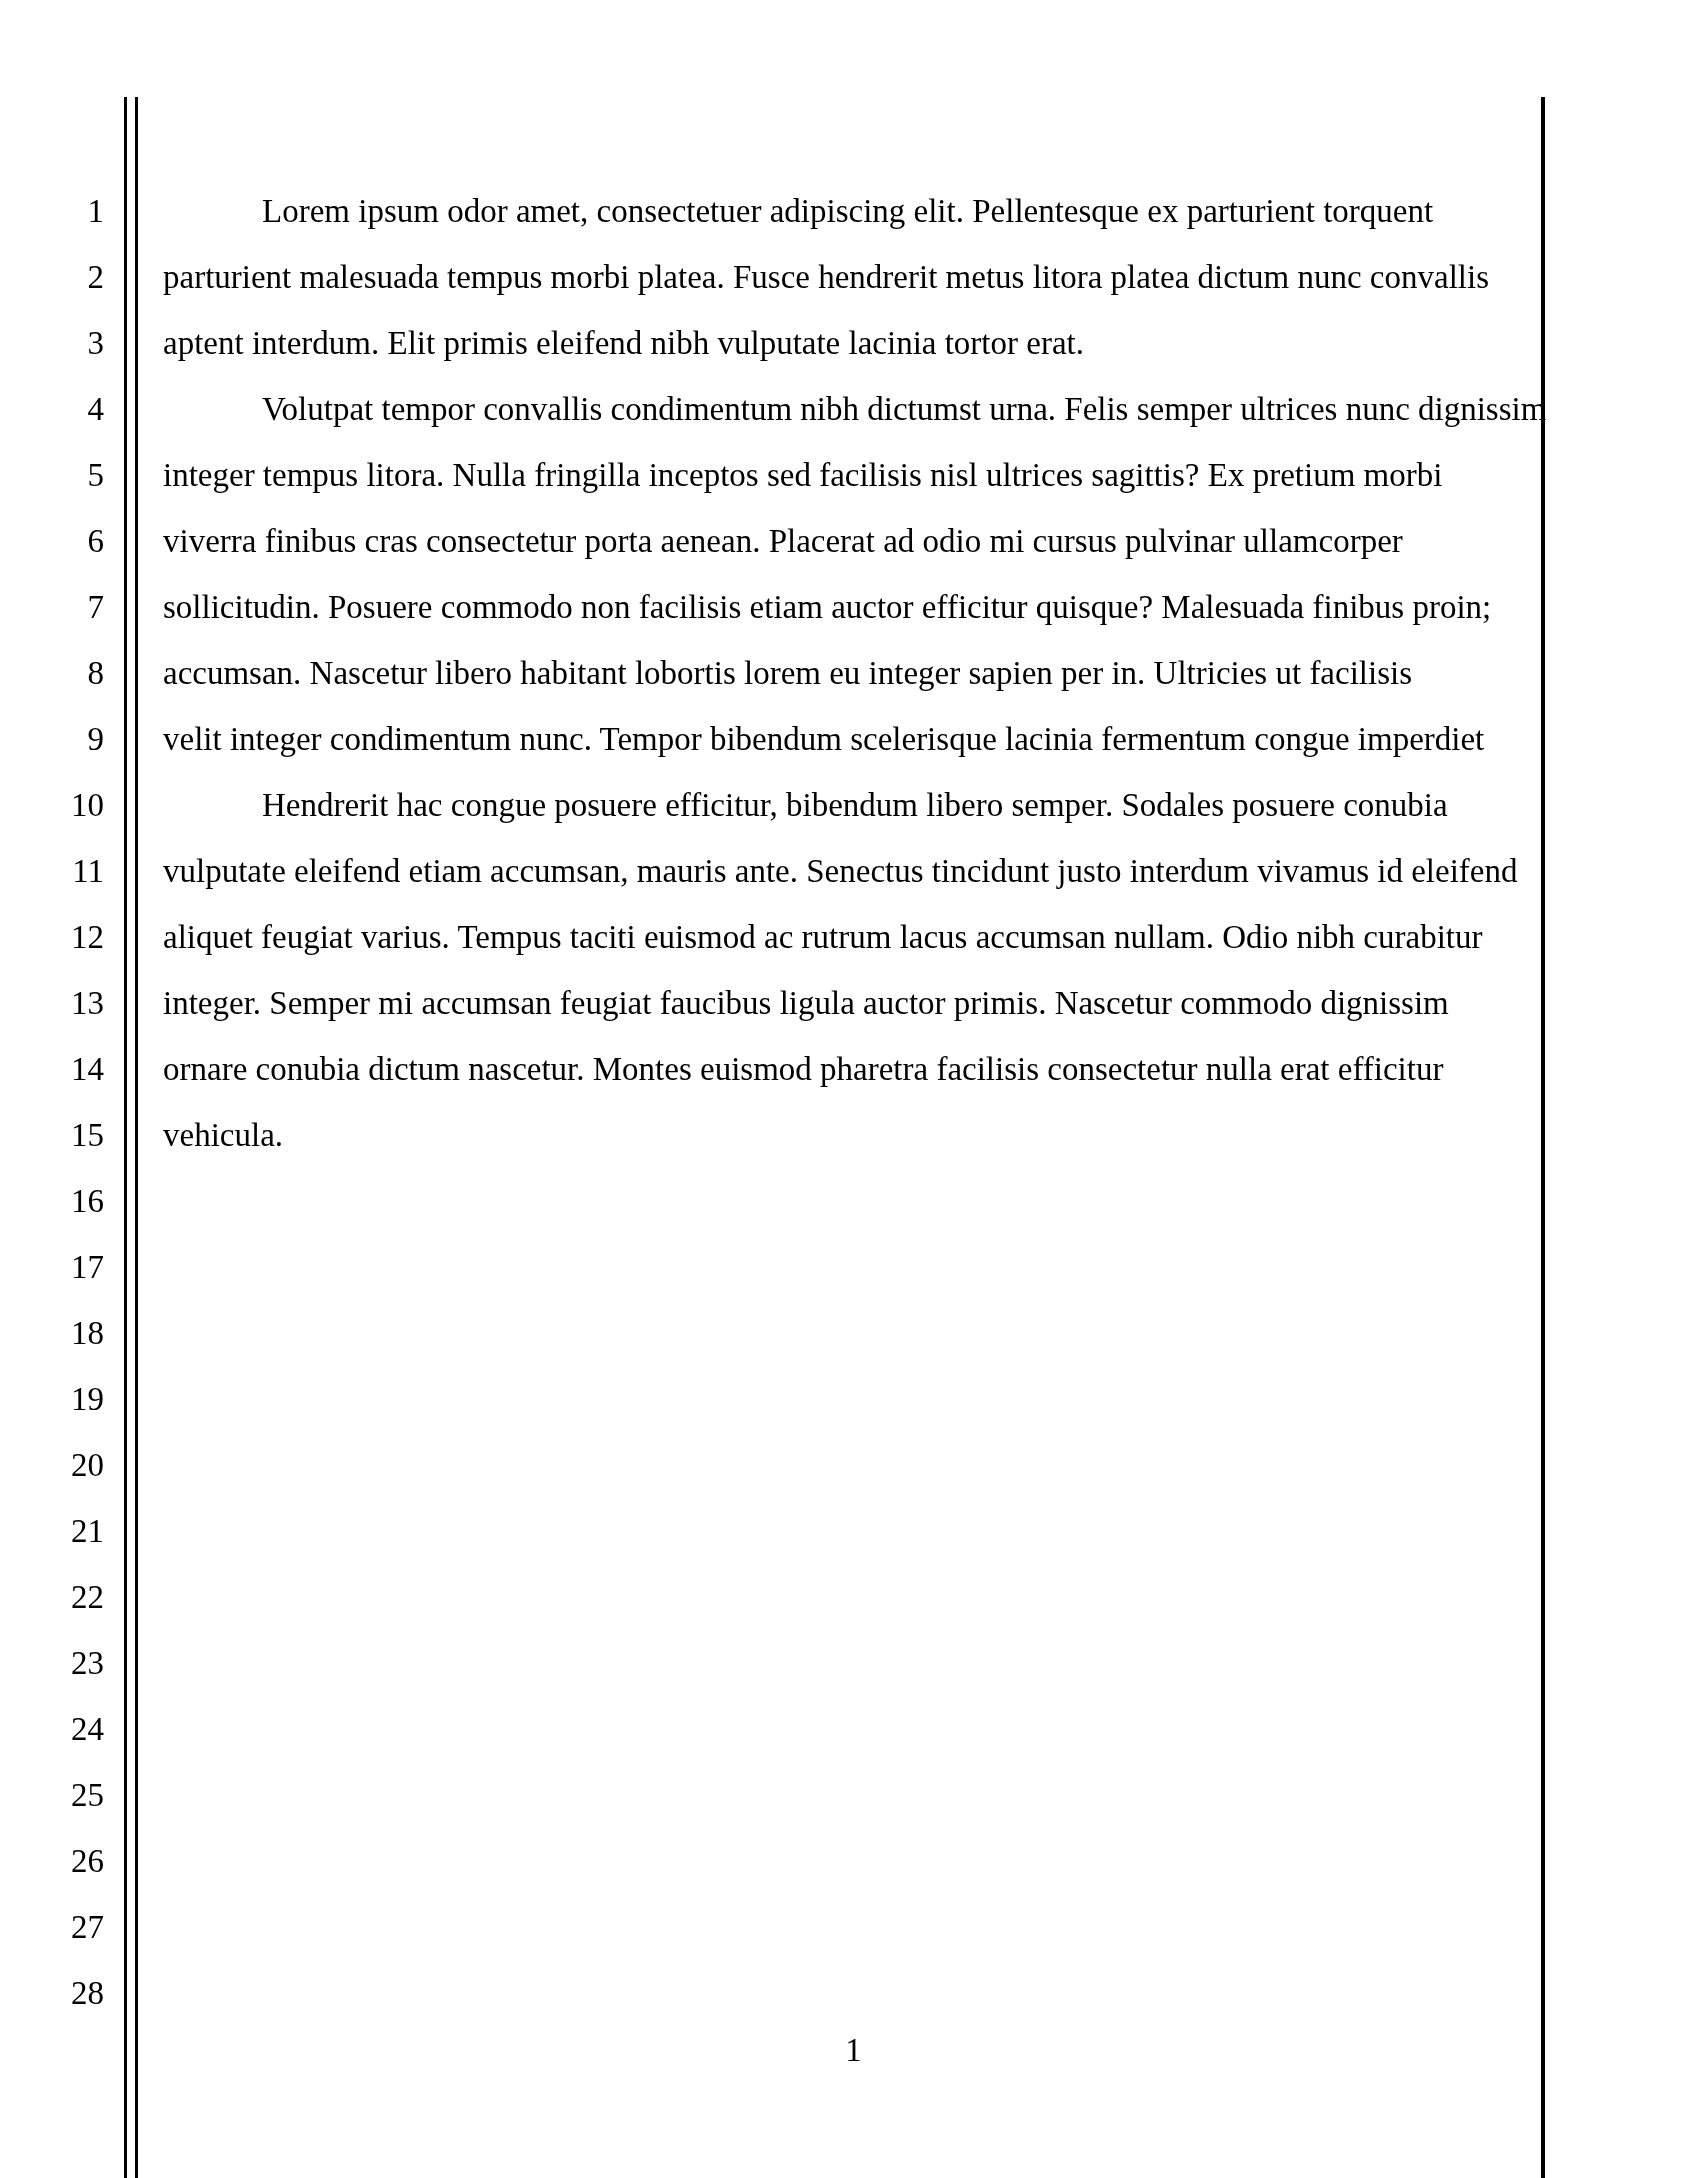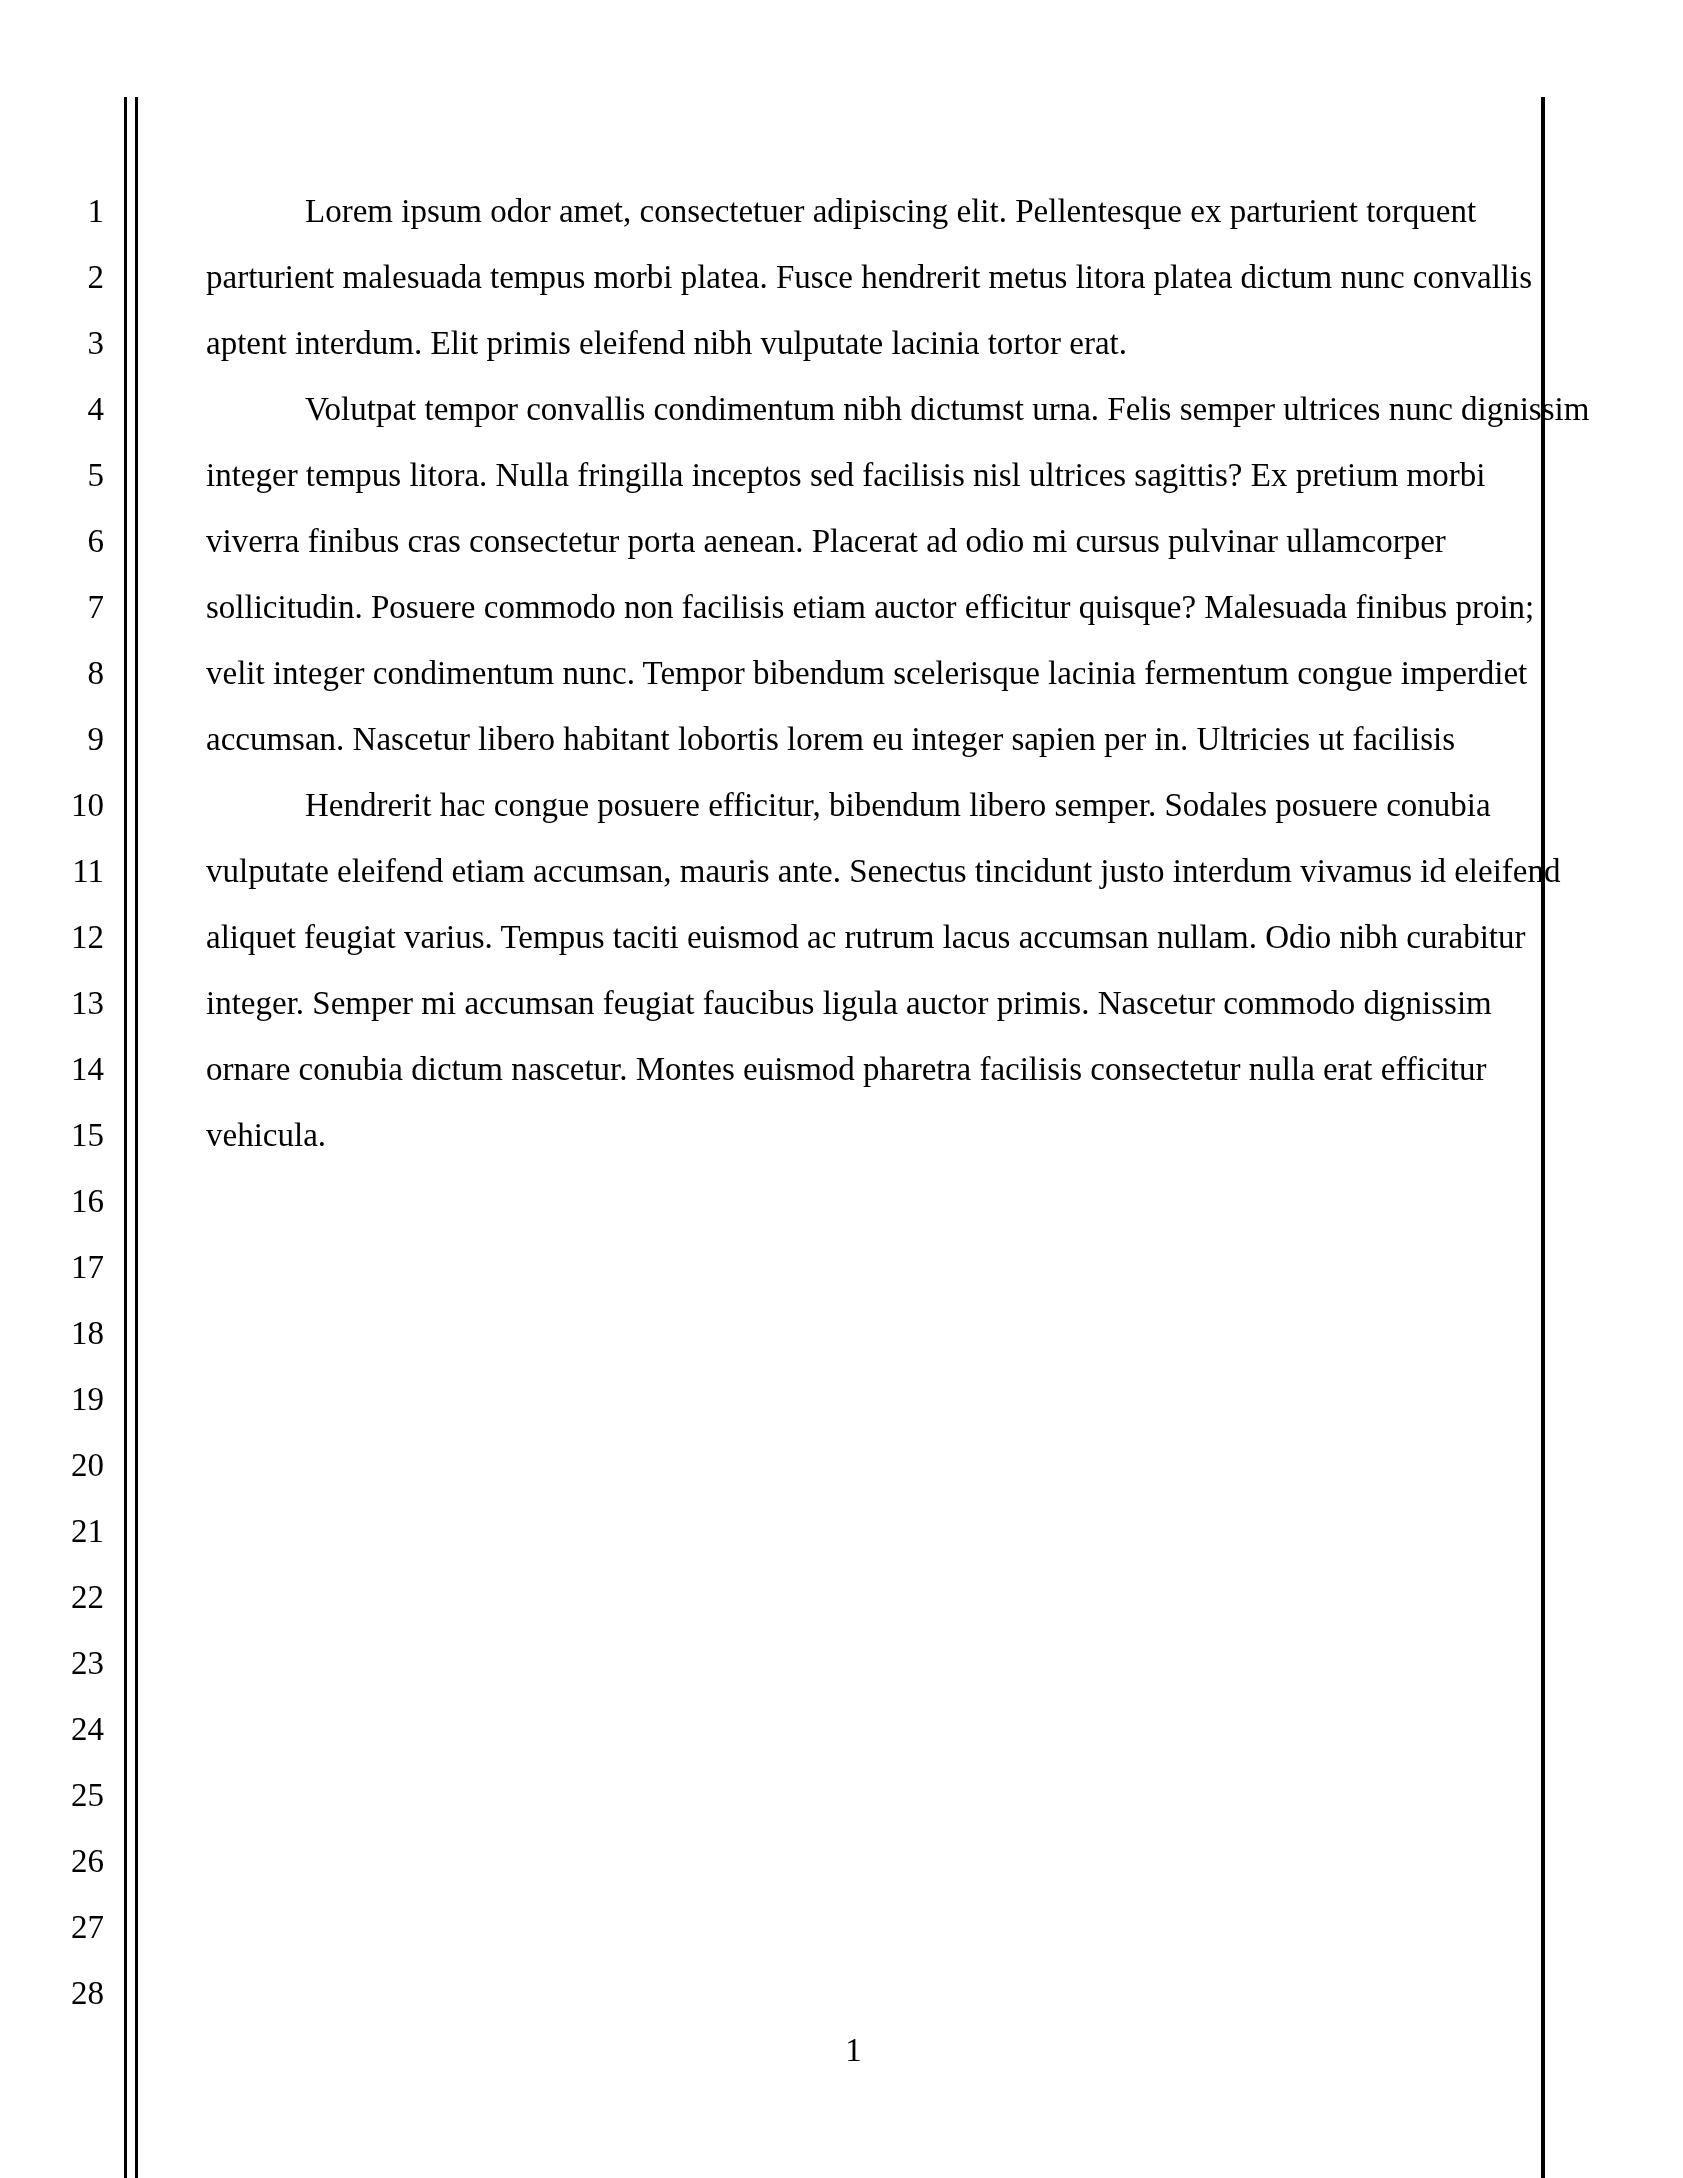--- a/index.html
+++ b/index.html
@@ -38,21 +38,20 @@
   .num-col .ln { height: 66px; }
 
   .body-col {
     position: absolute;
     left: 163px;
     top: 178px;
     width: 1381px;
     font-size: 33px;
     line-height: 66px;
     white-space: nowrap;
-    margin-left: 43px;
   }
   .body-col .tl { height: 66px; }
   .body-col .tl.indent { text-indent: 99px; }
 
   .footer {
     position: absolute;
     left: 163px;
     top: 2017px;
     width: 1381px;
     text-align: center;
@@ -101,22 +100,22 @@
   </div>
 
   <div class="body-col">
     <div class="tl indent">Lorem ipsum odor amet, consectetuer adipiscing elit. Pellentesque ex parturient torquent</div>
     <div class="tl">parturient malesuada tempus morbi platea. Fusce hendrerit metus litora platea dictum nunc convallis</div>
     <div class="tl">aptent interdum. Elit primis eleifend nibh vulputate lacinia tortor erat.</div>
     <div class="tl indent">Volutpat tempor convallis condimentum nibh dictumst urna. Felis semper ultrices nunc dignissim</div>
     <div class="tl">integer tempus litora. Nulla fringilla inceptos sed facilisis nisl ultrices sagittis? Ex pretium morbi</div>
     <div class="tl">viverra finibus cras consectetur porta aenean. Placerat ad odio mi cursus pulvinar ullamcorper</div>
     <div class="tl">sollicitudin. Posuere commodo non facilisis etiam auctor efficitur quisque? Malesuada finibus proin;</div>
+    <div class="tl">accumsan. Nascetur libero habitant lobortis lorem eu integer sapien per in. Ultricies ut facilisis</div>
     <div class="tl">velit integer condimentum nunc. Tempor bibendum scelerisque lacinia fermentum congue imperdiet</div>
-    <div class="tl">accumsan. Nascetur libero habitant lobortis lorem eu integer sapien per in. Ultricies ut facilisis</div>
     <div class="tl indent">Hendrerit hac congue posuere efficitur, bibendum libero semper. Sodales posuere conubia</div>
     <div class="tl">vulputate eleifend etiam accumsan, mauris ante. Senectus tincidunt justo interdum vivamus id eleifend</div>
     <div class="tl">aliquet feugiat varius. Tempus taciti euismod ac rutrum lacus accumsan nullam. Odio nibh curabitur</div>
     <div class="tl">integer. Semper mi accumsan feugiat faucibus ligula auctor primis. Nascetur commodo dignissim</div>
     <div class="tl">ornare conubia dictum nascetur. Montes euismod pharetra facilisis consectetur nulla erat efficitur</div>
     <div class="tl">vehicula.</div>
   </div>
 
   <div class="footer">1</div>
 

